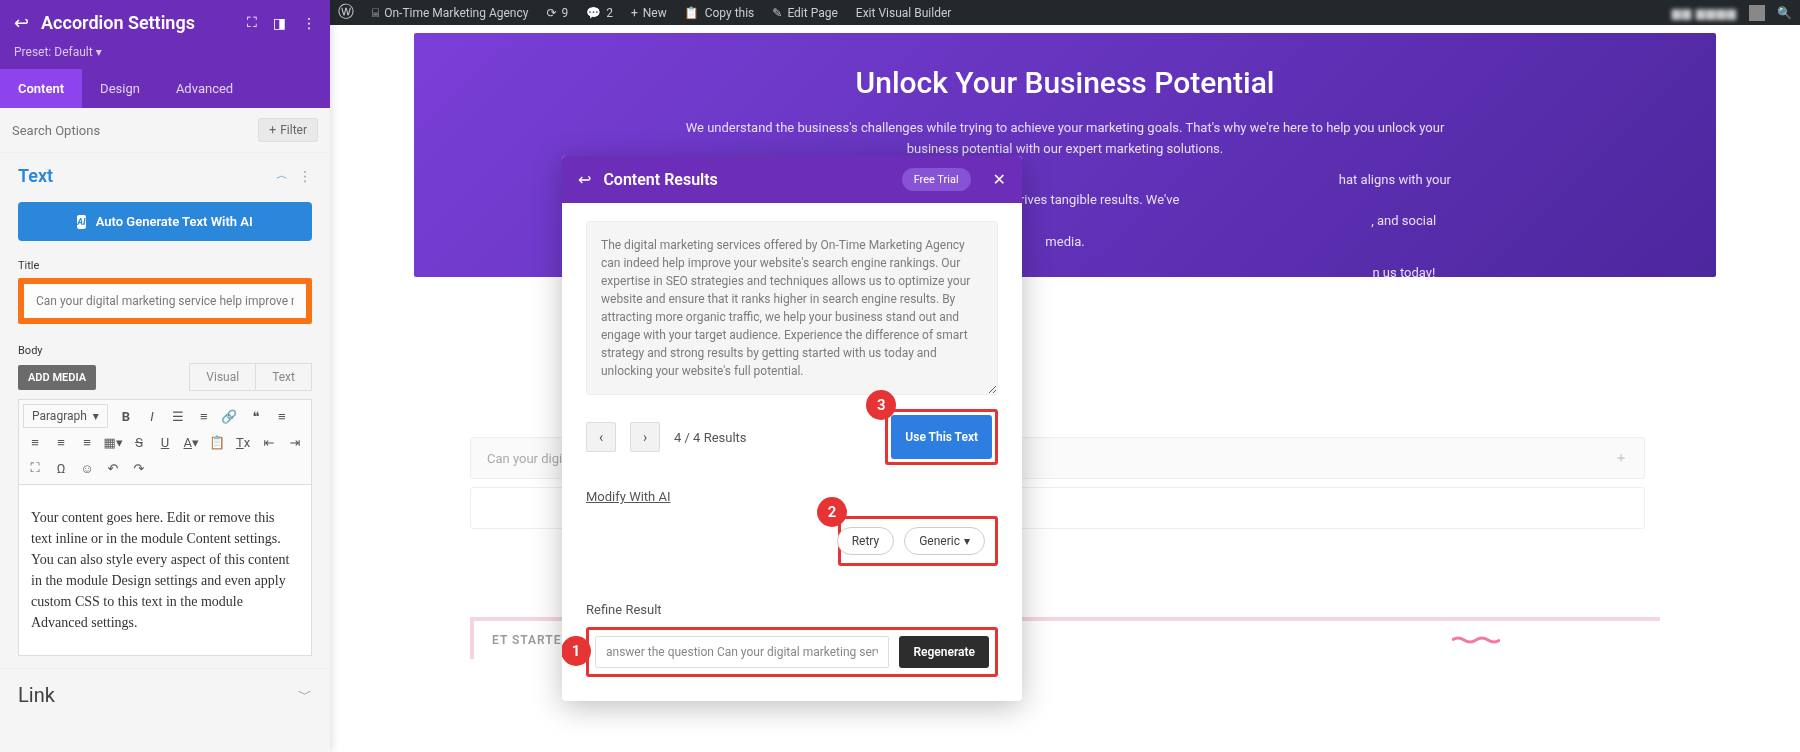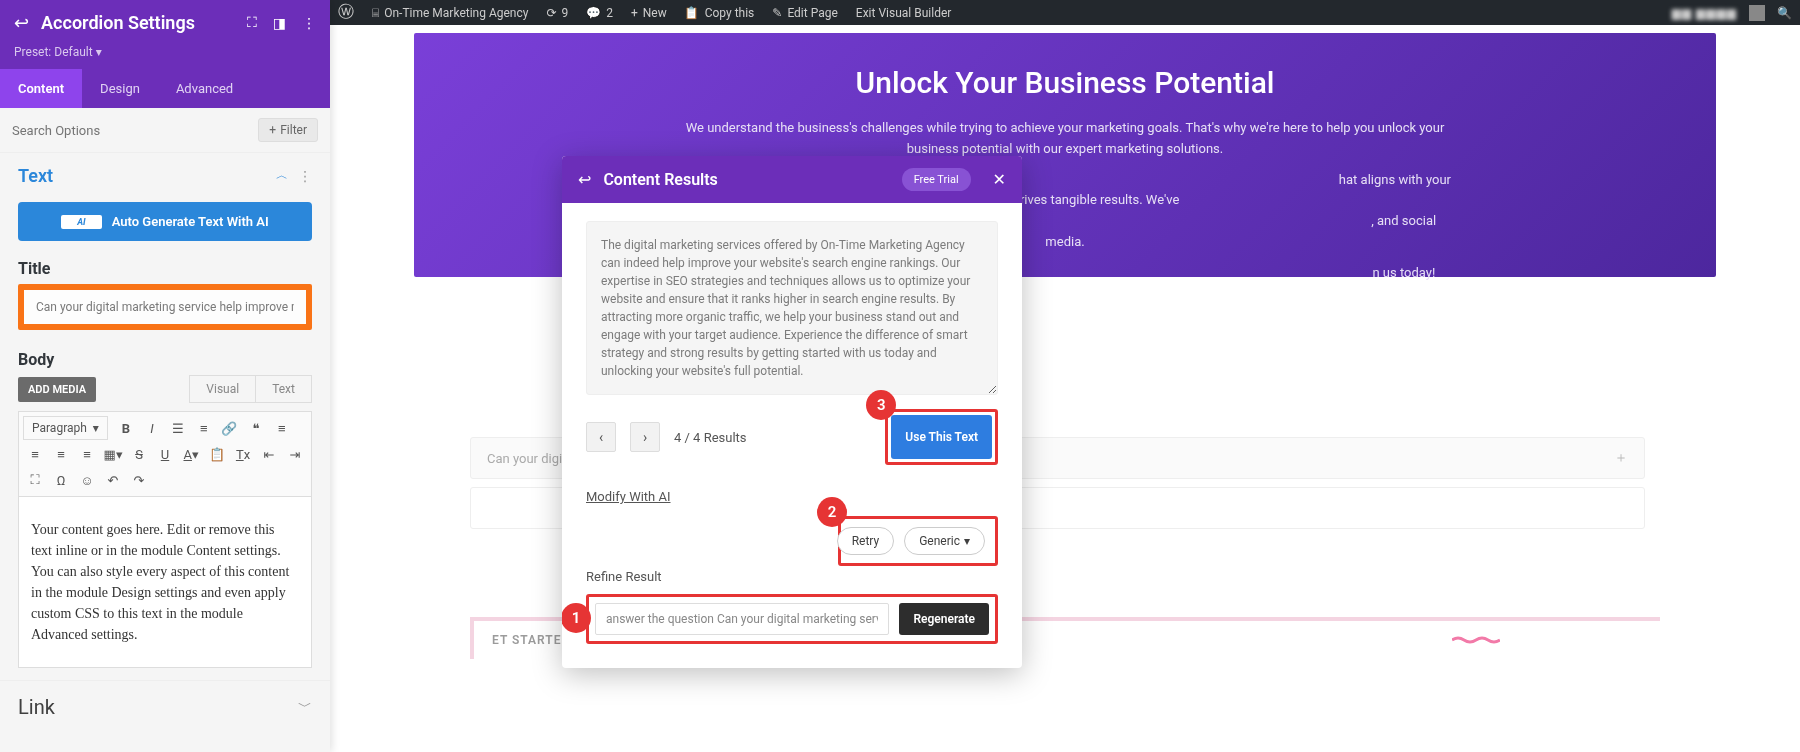--- a/index.html
+++ b/index.html
@@ -24,22 +24,22 @@
 .tabs .tab { flex: 0 0 auto; padding: 12px 18px; color: #e0d2f3; font-size: 13px; cursor: pointer; }
 .tabs .tab.active { background: #8e44ec; color: #fff; font-weight: 600; }
 .search-row { display: flex; align-items: center; padding: 10px 12px; gap: 10px; background: #f5f5f5; border-bottom: 1px solid #eee; }
 .search-row input { flex: 1; border: none; background: transparent; font-size: 13px; color: #999; outline: none; }
 .filter-btn { background: #e9e9e9; border: 1px solid #ddd; border-radius: 3px; font-size: 12px; padding: 4px 10px; color: #666; cursor: pointer; display: flex; align-items: center; gap: 4px; }
 .sect-hdr { display: flex; align-items: center; padding: 12px 18px 6px; }
 .sect-hdr .sect-tt { color: #2b87da; font-size: 18px; font-weight: 600; flex: 1; }
 .sect-hdr .chev { color: #2b87da; font-size: 12px; cursor: pointer; margin-right: 10px; }
 .sect-hdr .dots { color: #999; font-size: 14px; cursor: pointer; }
 .ai-btn { margin: 10px 18px; background: #2b87da; color: #fff; border: none; border-radius: 4px; padding: 12px; font-size: 13px; font-weight: 600; cursor: pointer; display: flex; align-items: center; justify-content: center; gap: 10px; width: calc(100% - 36px); }
-.ai-badge { background: #fff; color: #2b87da; font-size: 9px; font-weight: 700; padding: 2px 16px; border-radius: 2px; font-style: italic; }
-.field-lbl { color: #32373c; font-size: 16px; font-weight: 700; padding: 8px 18px 6px; }
+.ai-badge { background: #fff; color: #2b87da; font-size: 9px; font-weight: 700; padding: 2px 0; border-radius: 2px; font-style: italic; }
+.field-lbl { color: #32373c; font-size: 11px; font-weight: 400; padding: 8px 18px 6px; }
 .title-input { margin: 0 18px 12px; width: calc(100% - 36px); border: 6px solid #f97316; background: #fdfdfd; padding: 10px 12px; font-size: 12px; color: #7a7a7a; border-radius: 2px; }
 .addmedia-row { display: flex; align-items: center; padding: 0 18px 8px; gap: 10px; }
 .addmedia { background: #6b6b6b; color: #fff; border: none; padding: 6px 10px; font-size: 11px; font-weight: 600; border-radius: 2px; cursor: pointer; }
 .vt-tabs { margin-left: auto; display: flex; }
 .vt-tabs .vt { border: 1px solid #ddd; padding: 6px 16px; font-size: 12px; color: #888; background: #f5f5f5; cursor: pointer; }
 .vt-tabs .vt:first-child { border-right: none; }
 .ed-toolbar { margin: 0 18px; border: 1px solid #ddd; background: #fafafa; padding: 4px; display: flex; flex-wrap: wrap; gap: 2px; }
 .ed-toolbar .tb { width: 24px; height: 24px; display: flex; align-items: center; justify-content: center; color: #555; font-size: 13px; cursor: pointer; }
 .ed-toolbar .para { width: auto; padding: 0 8px; font-size: 12px; border: 1px solid #ddd; margin-right: 4px; display:flex; align-items:center; gap:6px;}
 .ed-body { margin: 0 18px 12px; border: 1px solid #ddd; border-top: none; background: #fff; padding: 22px 12px; font-size: 14px; color: #333; line-height: 1.5; min-height: 140px; font-family: Georgia, serif; }
@@ -72,21 +72,21 @@
 .nav-btn { width: 30px; height: 30px; border: 1px solid #ddd; background: #f2f2f2; border-radius: 2px; display: flex; align-items: center; justify-content: center; font-size: 14px; color: #555; cursor: pointer; }
 .res-count { font-size: 13px; color: #555; }
 .use-wrap { margin-left: auto; position: relative; border: 3px solid #e63434; padding: 3px; border-radius: 3px; }
 .use-btn { background: #2e7de0; color: #fff; border: none; padding: 15px 14px; font-size: 12px; font-weight: 600; border-radius: 3px; cursor: pointer; }
 .badge-num { position: absolute; width: 30px; height: 30px; border-radius: 50%; background: #e63434; color: #fff; display: flex; align-items: center; justify-content: center; font-size: 15px; font-weight: 600; z-index: 2; }
 .b3 { top: -22px; left: -22px; }
 .modai-lbl { font-size: 13px; color: #555; margin-top: 24px; text-decoration: underline; }
 .modai-wrap { display: flex; justify-content: flex-end; margin-top: 12px; position: relative; border: 3px solid #e63434; padding: 8px 10px; border-radius: 3px; width: 160px; margin-left: auto; gap: 10px; }
 .b2 { top: -22px; left: -24px; }
 .pill-btn { border: 1px solid #ccc; background: #fff; padding: 6px 14px; font-size: 12px; color: #404040; border-radius: 16px; cursor: pointer; display: flex; align-items: center; gap: 4px; }
-.refine-lbl { font-size: 13px; color: #555; margin-top: 3px; }
+.refine-lbl { font-size: 13px; color: #555; margin-top: 36px; }
 .refine-wrap { display: flex; gap: 10px; margin-top: 10px; position: relative; border: 3px solid #e63434; padding: 6px; border-radius: 3px; }
 .b1 { top: 6px; left: -28px; }
 .refine-input { flex: 1; border: 1px solid #ddd; padding: 8px 10px; font-size: 12px; color: #888; border-radius: 2px; }
 .regen-btn { background: #2d2d2d; color: #fff; border: none; padding: 8px 14px; font-size: 12px; font-weight: 600; border-radius: 3px; cursor: pointer; }
 </style>
 </head>
 <body>
 
 <div class="wp-bar">
   <span class="wp-item wp-logo">ⓦ</span>

